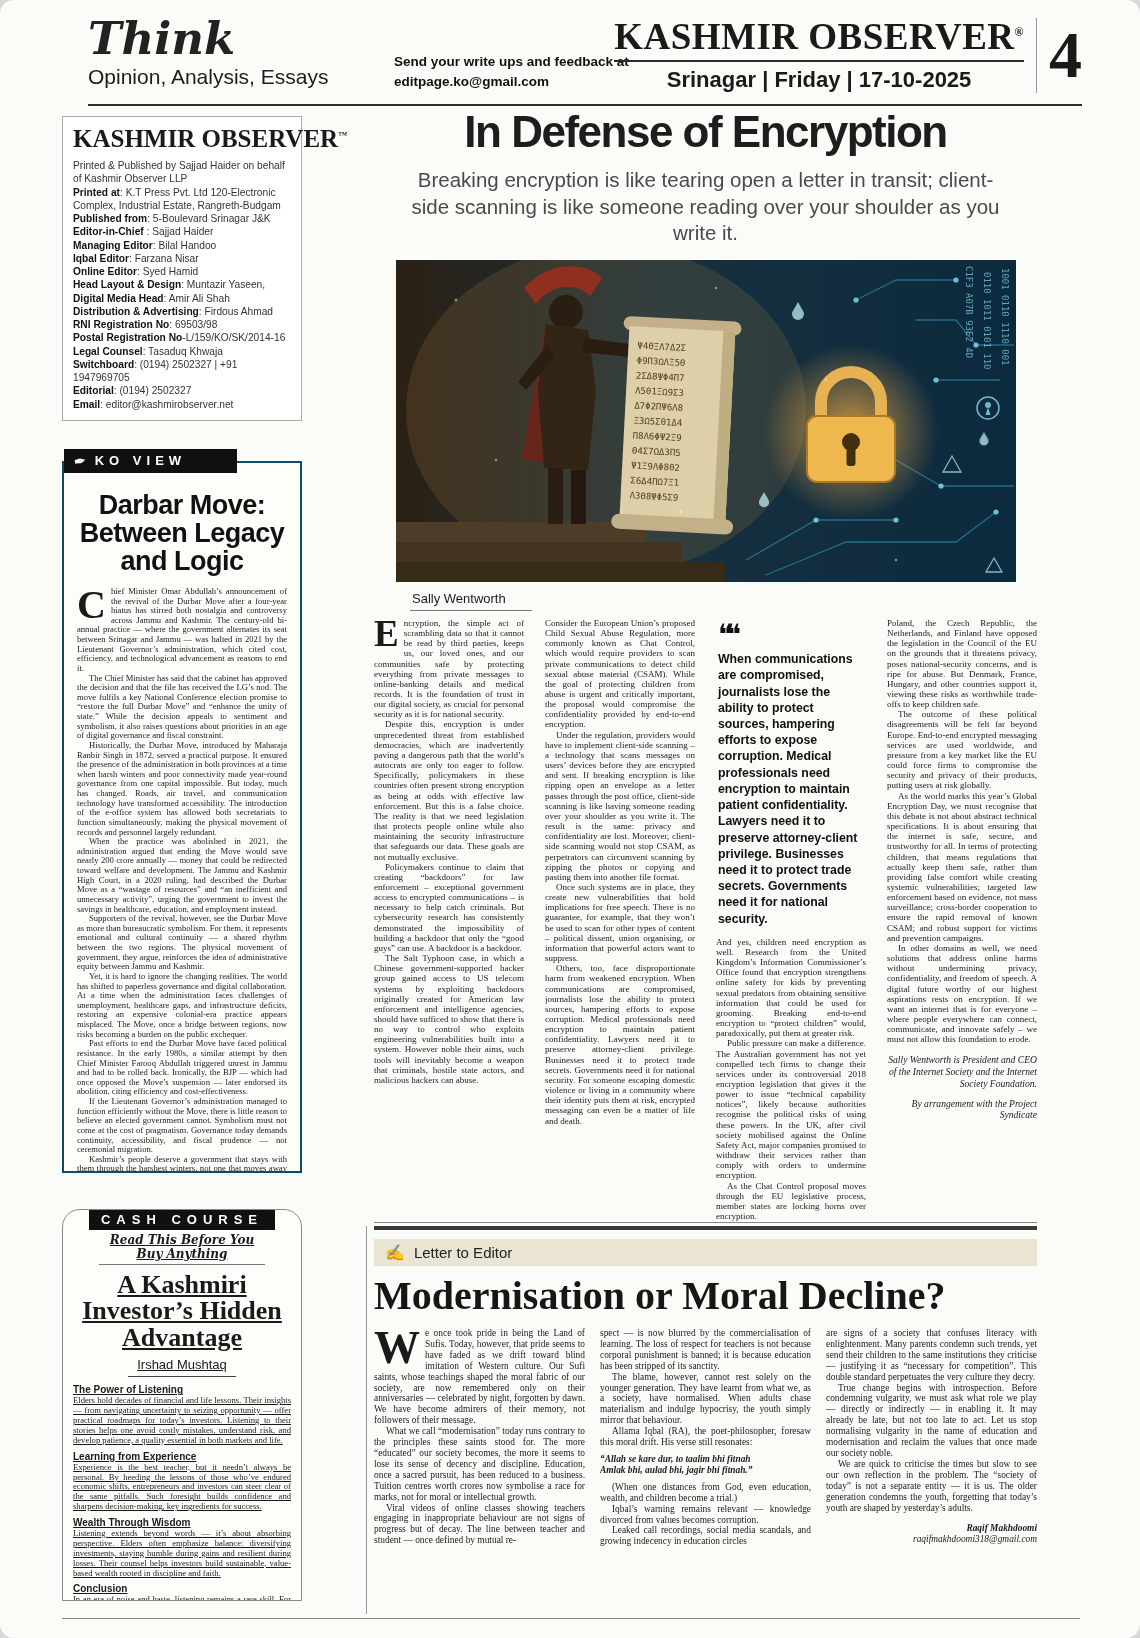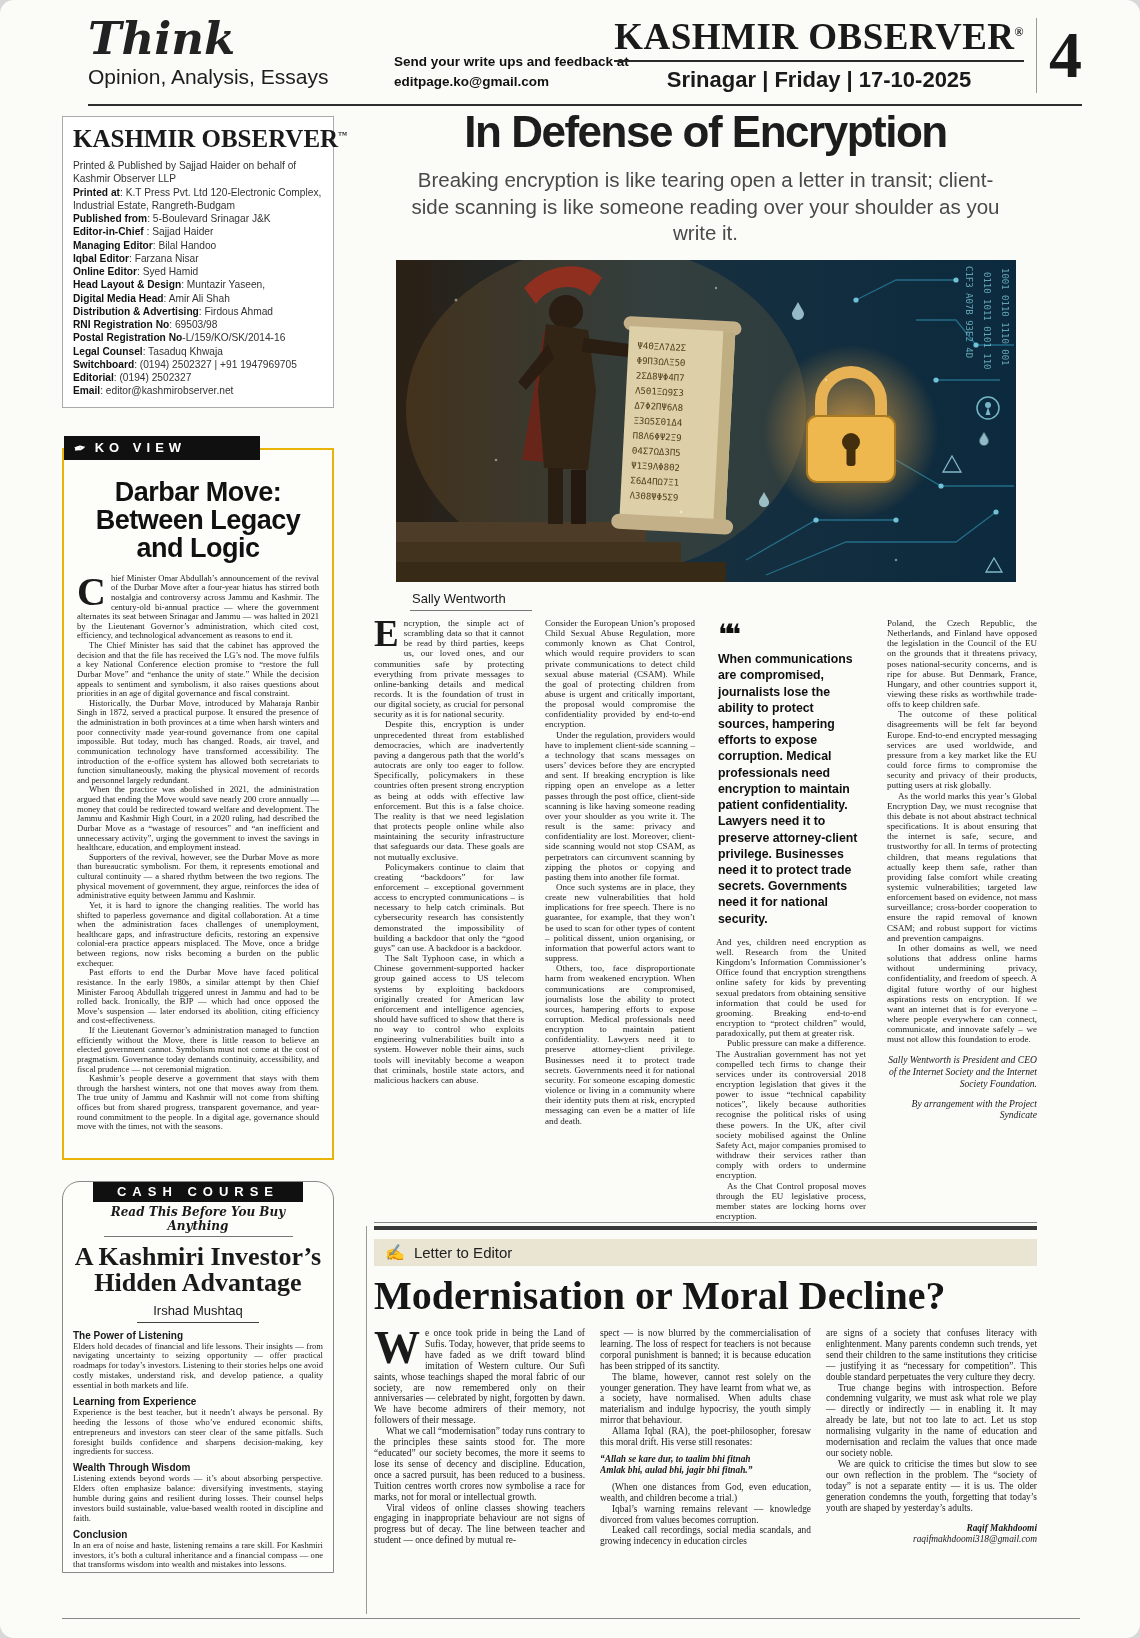--- a/index.html
+++ b/index.html
@@ -14,43 +14,43 @@
   .mast-center { position:absolute; left:306px; top:36px; font-family:"Liberation Sans", sans-serif; font-weight:bold; font-size:13.5px; line-height:1.45; color:#111; }
   .mast-right { position:absolute; right:0; top:2px; display:flex; align-items:stretch; }
   .brand-block { text-align:center; }
   .brand { font-family:"Liberation Serif", serif; font-weight:600; font-size:37px; line-height:1.05; letter-spacing:0.5px; border-bottom:2px solid #2a2a2a; padding-bottom:3px; white-space:nowrap; }
   .brand sup { font-size:12px; }
   .dateline { font-family:"Liberation Sans", sans-serif; font-weight:bold; font-size:22px; margin-top:5px; }
   .pageno { font-family:"Liberation Serif", serif; font-weight:bold; font-size:66px; line-height:1; border-left:1px solid #999; margin-left:12px; padding-left:12px; display:flex; align-items:center; }
   .mast-rule { position:absolute; left:88px; top:104px; width:994px; border-top:2px solid #2e2e2e; }
 
   
-  .leftcol { position:absolute; left:62px; top:116px; width:272px; }
+  .leftcol { position:absolute; left:62px; top:116px; width:240px; }
 
   .imprint { border:1px solid #aaa; background:#fff; padding:8px 10px 9px; }
   .imprint-brand { font-family:"Liberation Serif", serif; font-weight:600; font-size:25px; text-align:center; margin-bottom:6px; white-space:nowrap; }
   .imprint-brand sup { font-size:9px; }
   .imprint-row, .imprint-intro { font-family:"Liberation Sans", sans-serif; font-size:10.2px; line-height:1.3; color:#333; }
   .imprint-row b { color:#111; }
 
   .ko { margin-top:40px; position:relative; }
   .ko-tab { position:absolute; top:-12px; left:2px; width:72%; background:#101010; color:#fff; height:24px; display:flex; align-items:center; gap:9px; padding:0 10px; font-family:"Liberation Sans", sans-serif; font-weight:bold; font-size:13px; letter-spacing:5px; }
   .ko-tab .nib { font-size:14px; letter-spacing:0; transform:rotate(-10deg); }
-  .ko-box { border:2px solid #eab308; background:#fdfdfa; padding:26px 13px 10px; height:712px; overflow:hidden; }
+  .ko-box { border:2px solid #0c4a6e; background:#fdfdfa; padding:26px 13px 10px; height:712px; overflow:hidden; }
   .ko-title { font-family:"Liberation Sans", sans-serif; font-weight:bold; font-size:27px; line-height:1.04; letter-spacing:-0.5px; text-align:center; margin:2px 0 12px; color:#111; }
   .ko-box p { font-size:8.6px; line-height:1.12; text-align:justify; text-indent:12px; }
   .ko-box p.nofirst { text-indent:0; }
   .dropcap-c::first-letter, .dropcap-e::first-letter, .dropcap-i::first-letter, .dropcap-w::first-letter {
     float:left; font-weight:bold; padding:2px 5px 0 0; line-height:0.78; }
   .dropcap-c::first-letter { font-size:40px; }
   .dropcap-e::first-letter { font-size:37px; }
   .dropcap-i::first-letter { font-size:34px; }
   .dropcap-w::first-letter { font-size:46px; }
 
-  .cash { margin-top:21px; position:relative; border:1px solid #888; border-radius:18px 18px 0 0; height:392px; overflow:hidden; background:#fdfdfa; }
+  .cash { margin-top:36px; position:relative; border:1px solid #888; border-radius:18px 18px 0 0; height:392px; overflow:hidden; background:#fdfdfa;text-decoration:underline; }
   .cash-tab { margin:-1px auto 0; width:78%; background:#101010; color:#fff; text-align:center; font-family:"Liberation Sans", sans-serif; font-weight:bold; font-size:13px; letter-spacing:6px; padding:3px 0; }
   .cash-tagline { font-family:"DejaVu Serif", serif; font-style:italic; font-weight:bold; font-size:12px; text-align:center; margin:3px 0 4px; border-bottom:1px solid #777; width:70%; margin-left:auto; margin-right:auto; padding-bottom:3px; }
   .cash-title { font-family:"Liberation Serif", serif; font-weight:bold; font-size:26px; line-height:1.02; text-align:center; margin:7px 10px 6px; }
   .cash-byline { font-family:"Liberation Sans", sans-serif; font-size:13px; text-align:center; width:45%; margin:0 auto 7px; border-bottom:1px solid #404040; padding-bottom:4px; }
   .cash-body { padding:0 10px; }
   .cash-body p { font-size:8.6px; line-height:1.15; text-align:justify; }
   .cash-h { font-family:"Liberation Sans", sans-serif; font-weight:bold; font-size:10px; margin:5px 0 1px; }
 
   
   .main { position:absolute; left:374px; top:110px; width:663px; }

